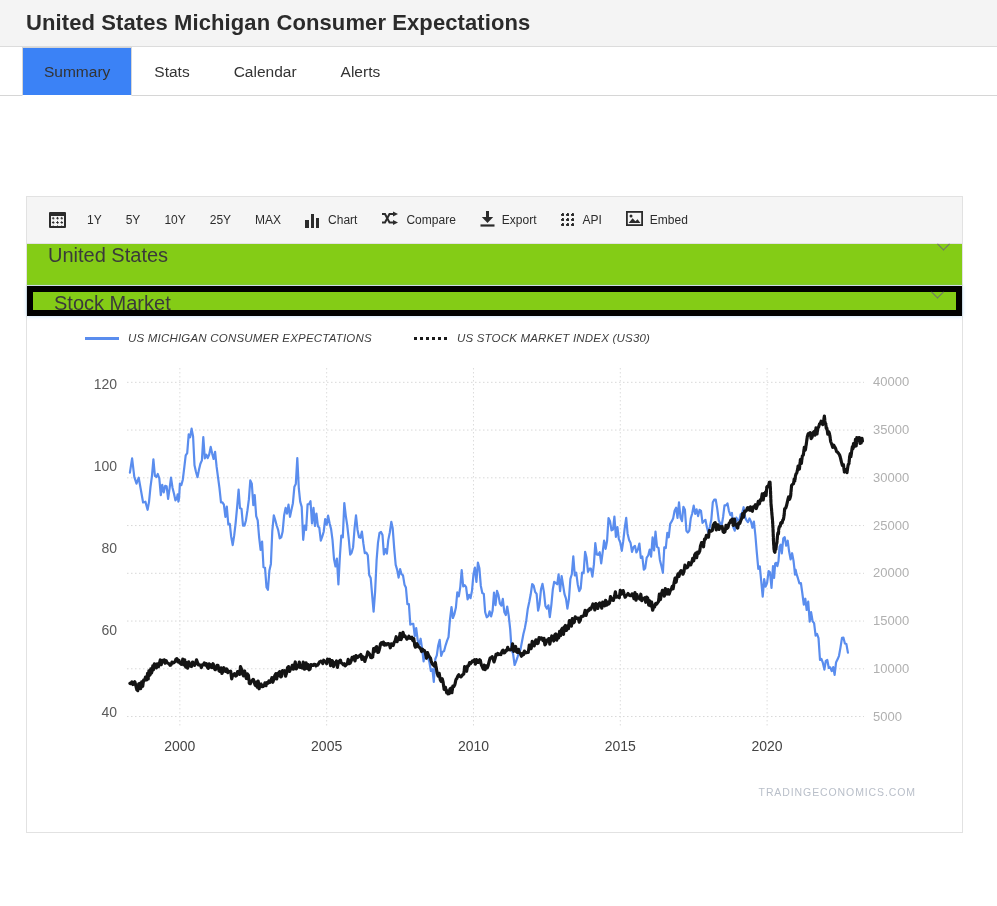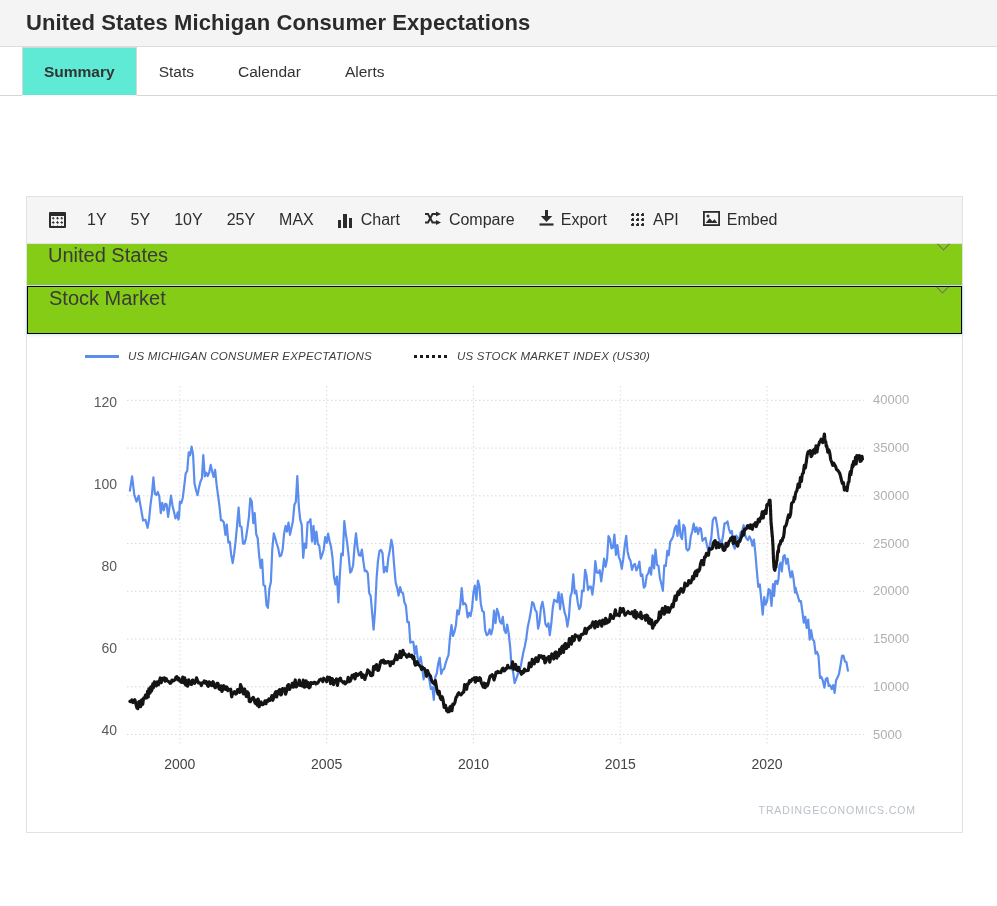--- a/index.html
+++ b/index.html
@@ -43,24 +43,23 @@
     font-size: 15.5px;
     color: #333333;
     cursor: pointer;
     position: relative;
     border: 1px solid transparent;
     border-bottom: none;
     margin-bottom: -1px;
     background: transparent;
   }
   .tab.active {
-    background: #5eead4;
+    background: #3b82f6;
     border-color: #d6d6d6;
     border-bottom: 1px solid #ffffff;
-    font-weight: bold;
   }
   .caret-down {
     display: inline-block;
     width: 0; height: 0;
     margin-left: 7px;
     border-left: 4.5px solid transparent;
     border-right: 4.5px solid transparent;
     border-top: 5px solid #333333;
   }
 
@@ -82,21 +81,21 @@
     display: flex;
     align-items: center;
     padding-left: 14px;
     gap: 2px;
   }
   .tb-item {
     display: flex;
     align-items: center;
     gap: 7px;
     padding: 5px 11px;
-    font-size: 16px;
+    font-size: 12px;
     color: #2c2c2c;
     cursor: pointer;
     white-space: nowrap;
   }
   .tb-item.icon-only { padding: 5px 8px; }
 
   
   .ico { display: inline-block; flex: 0 0 auto; }
 
   .ico-cal {
@@ -126,23 +125,23 @@
     height: 42px;
     display: flex;
     padding: 0 14px 0 21px;
     font-size: 20px;
     color: #3a3a3a;
     background: #84cc16;
     border-bottom: 1px solid #e4e4e4;
     cursor: pointer;
   }
   .select-row.focused {
-    border: 1px solid #000000;
+    border: 6px solid #000000;
     box-shadow: 0 0 4px rgba(102,175,233,0.45);
-    height: 48px;
+    height: 30px;
     z-index: 3;
   }
   .select-row .chev {
     margin-left: auto;
     width: 9px; height: 9px;
     border-right: 1.6px solid #6e6e6e;
     border-bottom: 1.6px solid #6e6e6e;
     transform: rotate(45deg) translate(-3px,-3px);
   }
 

